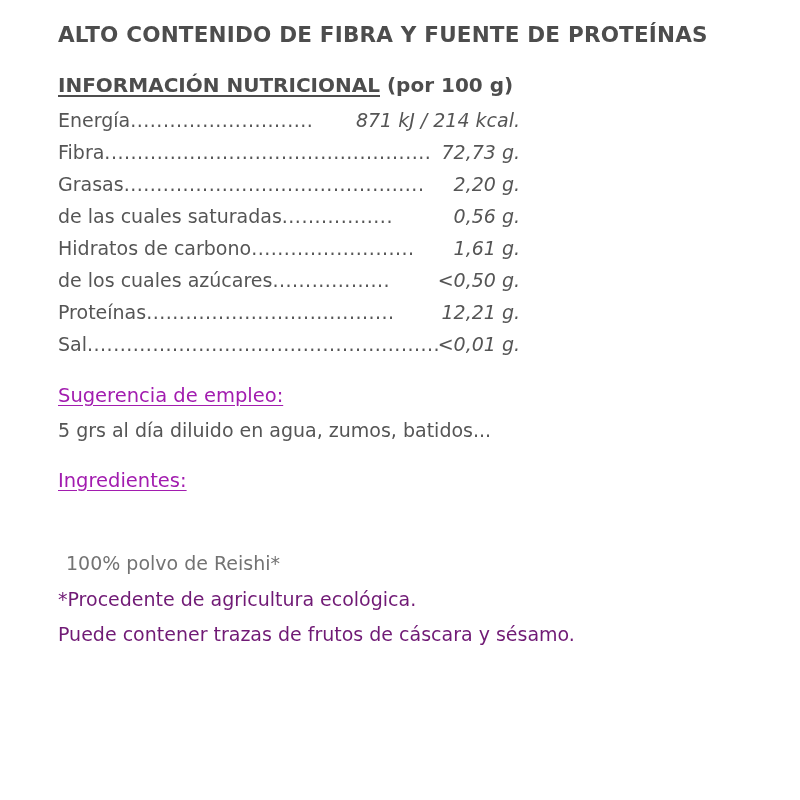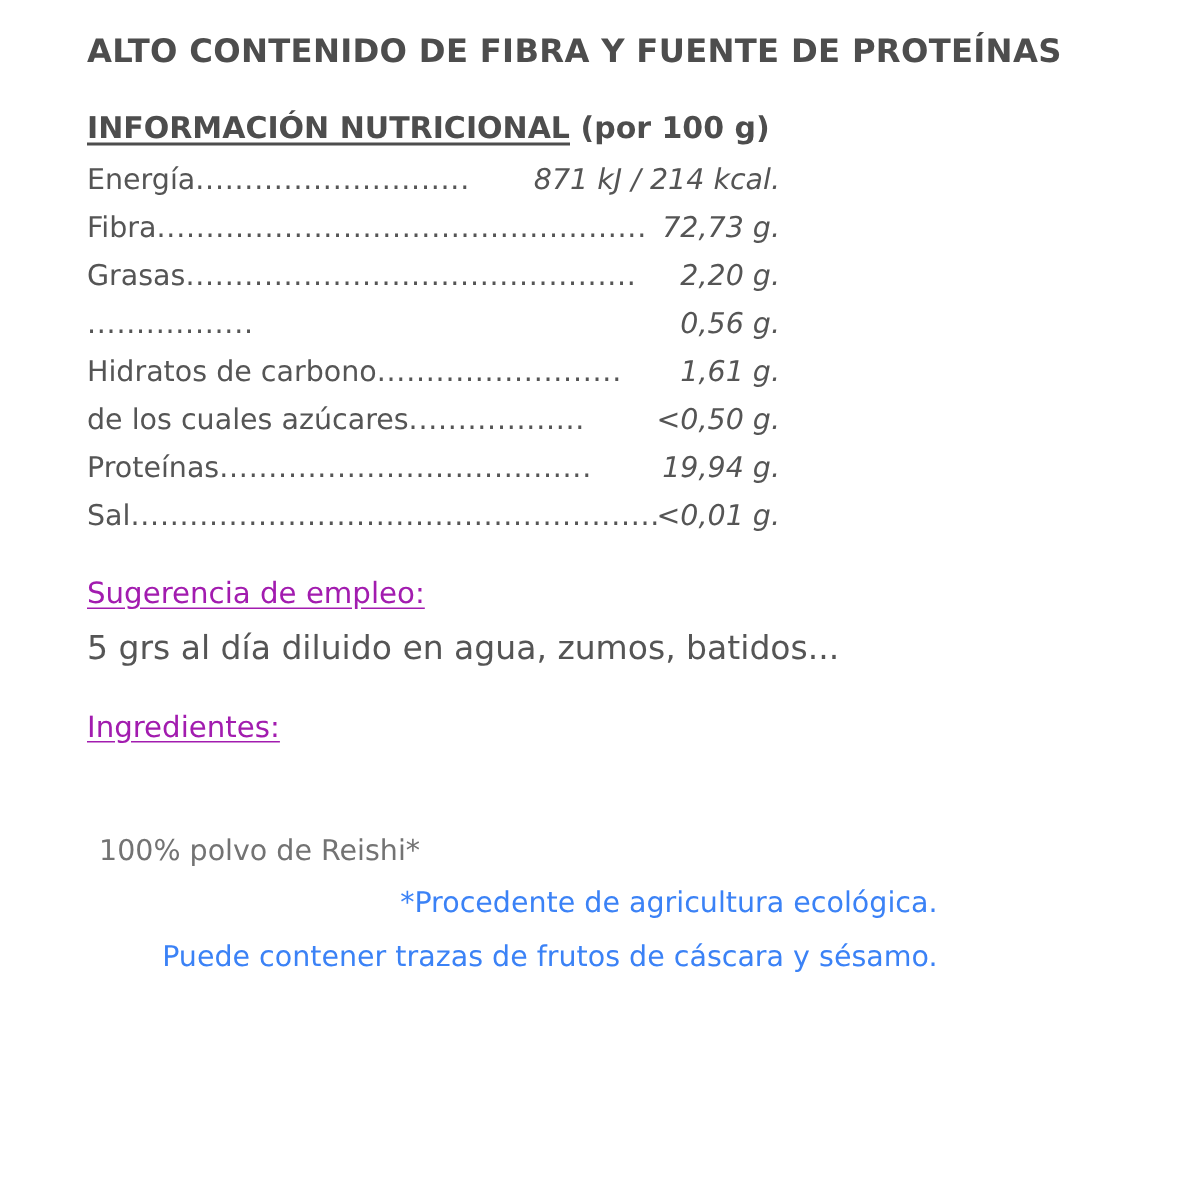--- a/index.html
+++ b/index.html
@@ -77,37 +77,36 @@
   }
   .sub-head {
     font-size: 19.5px;
     color: #a21caf;
     text-decoration: underline;
     text-underline-offset: 3px;
     margin: 0 0 12px 0;
     display: inline-block;
   }
   .para {
-    font-size: 22px;
+    font-size: 19px;
     color: #555555;
     margin: 0 0 26px 0;
     line-height: 1.25;
   }
   .ing-first {
     font-size: 19px;
     color: #737373;
     margin: 0 0 12px 8px;
     line-height: 1.25;
   }
   .ing-line {
     font-size: 19px;
-    color: #3b82f6;
+    color: #701a75;
     margin: 0 0 12px 0;
     line-height: 1.25;
-    text-align: right;
   }
   .ingredients-block {
     margin-top: 48px;
   }
 </style>
 </head>
 <body>
 
 <div class="page">
 
@@ -125,37 +124,38 @@
       <span class="nutri-label">Fibra</span>
       <span class="nutri-dots">..................................................</span>
       <span class="nutri-value">72,73 g.</span>
     </li>
     <li class="nutri-row">
       <span class="nutri-label">Grasas</span>
       <span class="nutri-dots">..............................................</span>
       <span class="nutri-value">2,20 g.</span>
     </li>
     <li class="nutri-row">
+      <span class="nutri-label">de las cuales saturadas</span>
       <span class="nutri-dots">.................</span>
       <span class="nutri-value">0,56 g.</span>
     </li>
     <li class="nutri-row">
       <span class="nutri-label">Hidratos de carbono</span>
       <span class="nutri-dots">.........................</span>
       <span class="nutri-value">1,61 g.</span>
     </li>
     <li class="nutri-row">
       <span class="nutri-label">de los cuales azúcares</span>
       <span class="nutri-dots">..................</span>
       <span class="nutri-value">&lt;0,50 g.</span>
     </li>
     <li class="nutri-row">
       <span class="nutri-label">Proteínas</span>
       <span class="nutri-dots">......................................</span>
-      <span class="nutri-value">19,94 g.</span>
+      <span class="nutri-value">12,21 g.</span>
     </li>
     <li class="nutri-row">
       <span class="nutri-label">Sal</span>
       <span class="nutri-dots">................................................................</span>
       <span class="nutri-value">&lt;0,01 g.</span>
     </li>
   </ul>
 
   <div>
     <div class="sub-head">Sugerencia de empleo:</div>

